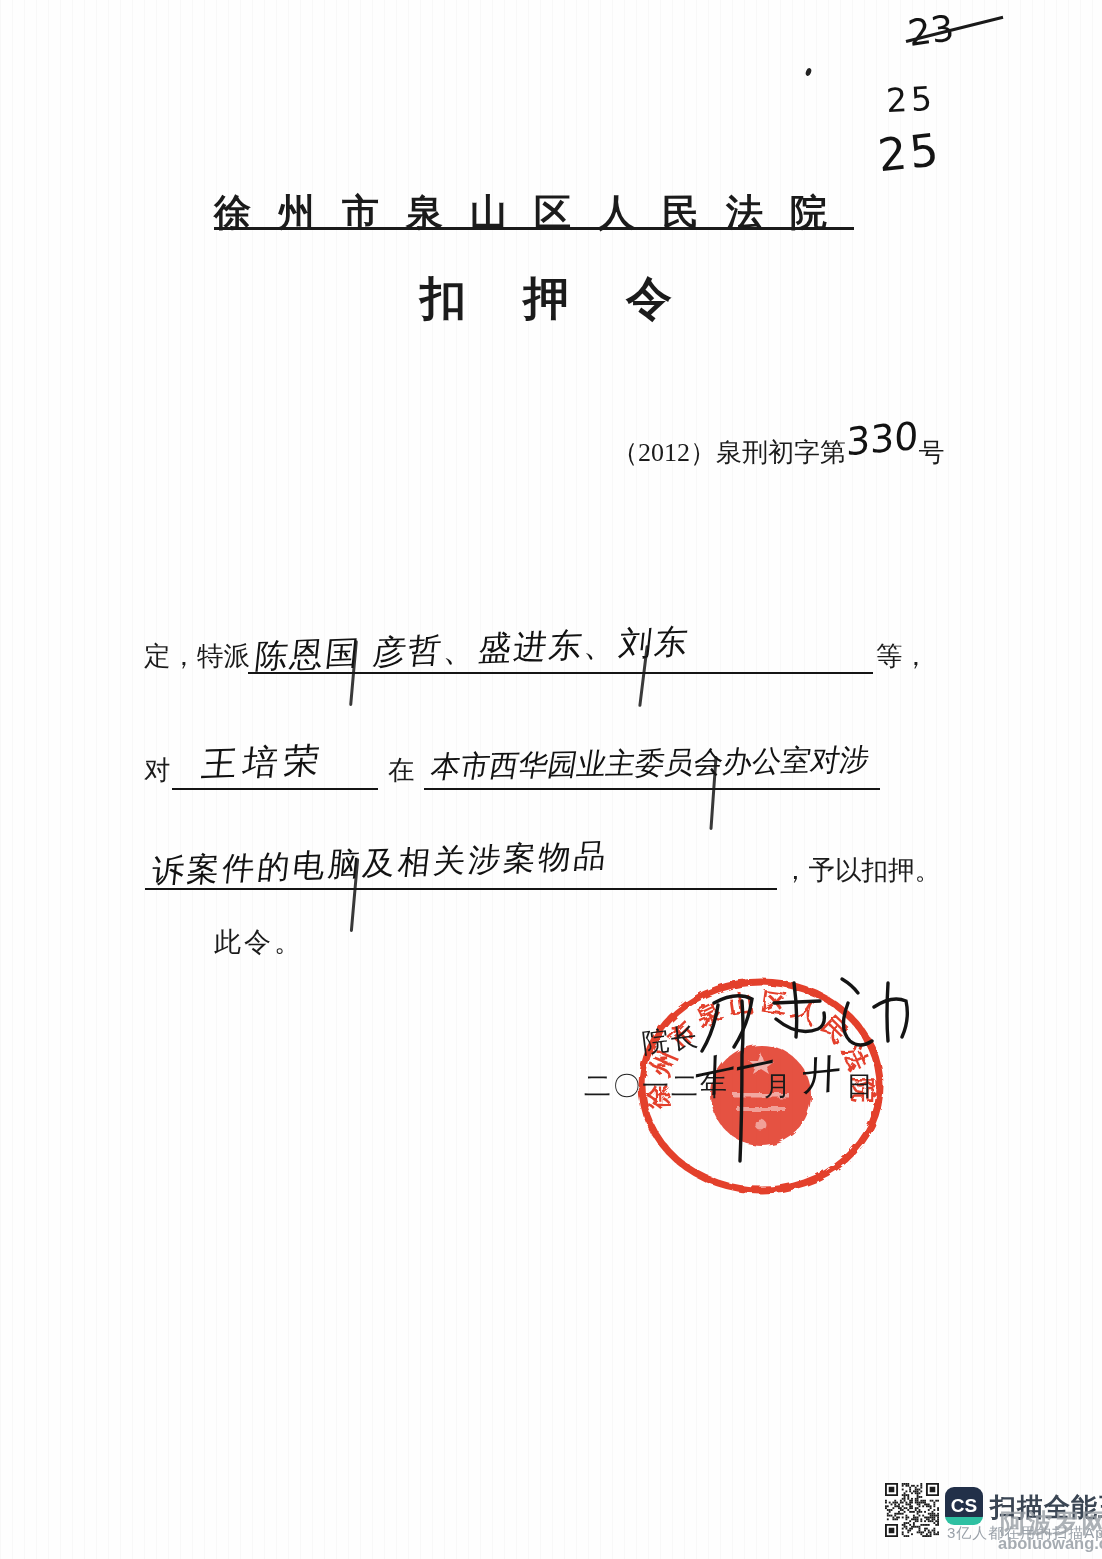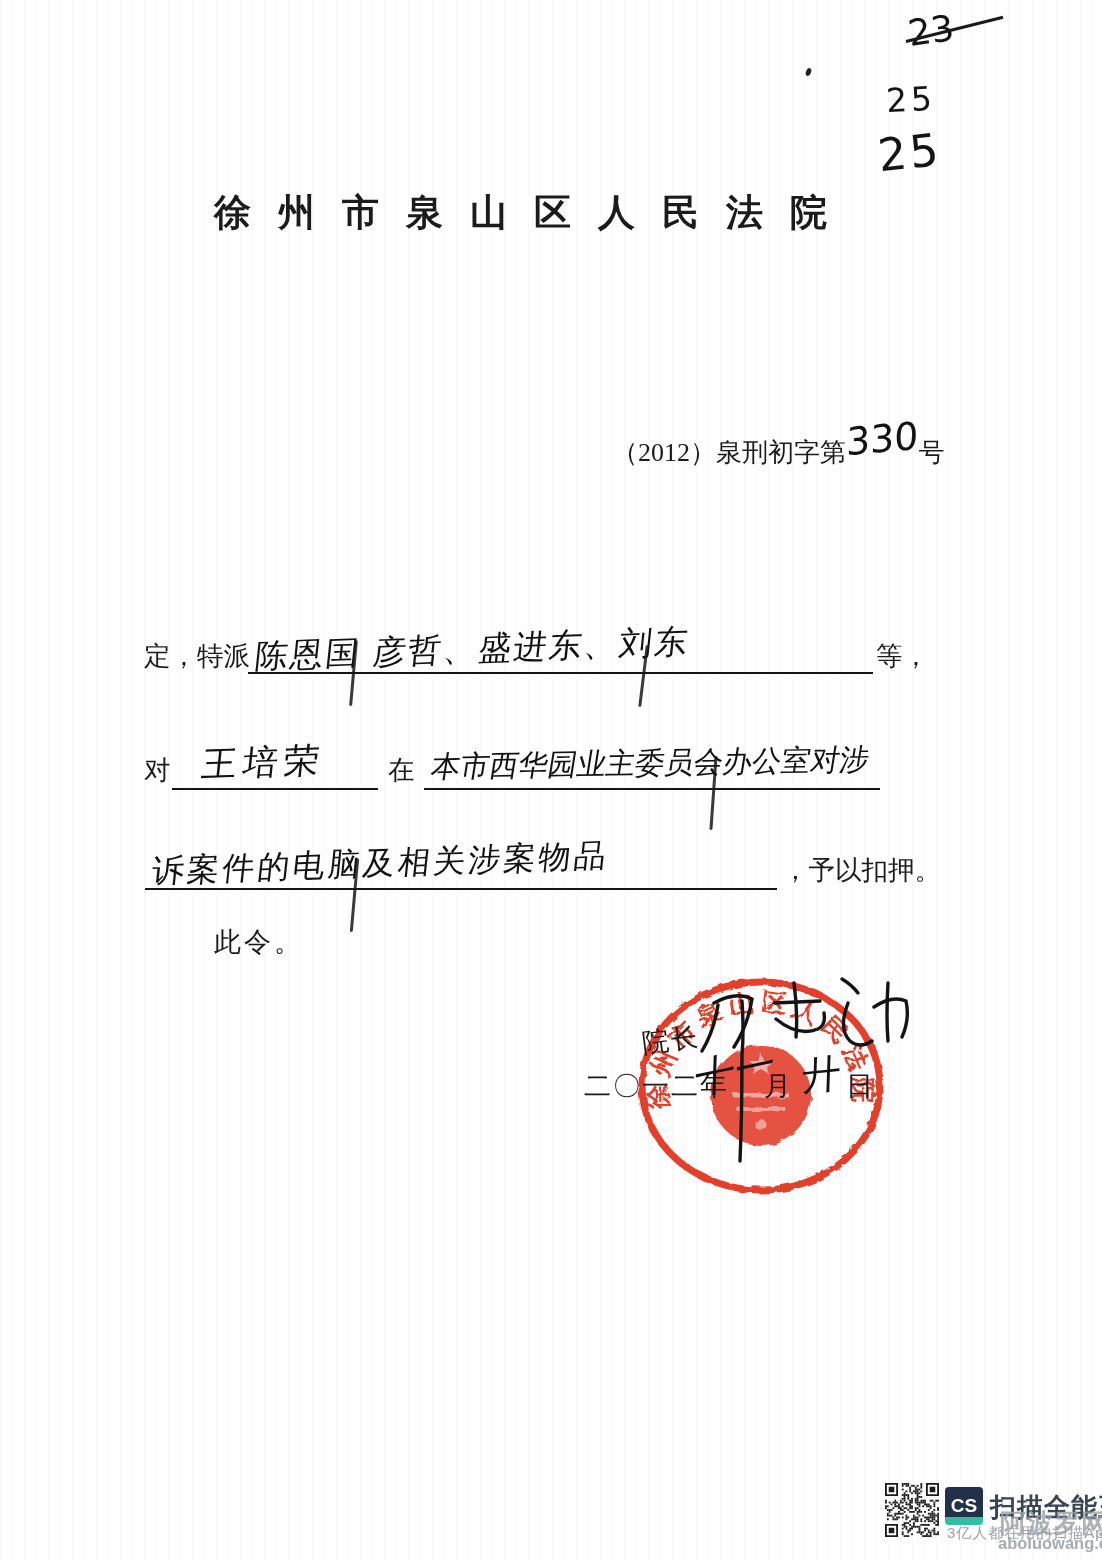--- a/index.html
+++ b/index.html
@@ -17,39 +17,40 @@
   .print{font-family:"Liberation Serif","DejaVu Serif",serif;color:#1b1b1b;white-space:nowrap;}
   .hw{
     font-family:"DejaVu Sans","Liberation Sans",sans-serif;
     color:#121212;white-space:nowrap;display:inline-block;
     transform:skewX(-8deg) rotate(-2deg);
   }
   .blank{border-bottom:2.5px solid #151515;}
   .tail{width:2.5px;background:#171717;opacity:.85;border-radius:2px;}
   .note{font-family:"DejaVu Sans","Liberation Sans",sans-serif;color:#141414;white-space:nowrap;}
   .cs-logo{
-    border-radius:4px;color:#ffffff;
+    border-radius:9px;color:#ffffff;
     font-family:"Liberation Sans","DejaVu Sans",sans-serif;font-weight:bold;
     display:flex;align-items:center;justify-content:center;
   }
   .footer-sans{font-family:"Liberation Sans","DejaVu Sans",sans-serif;white-space:nowrap;}
   svg{display:block;}
 </style>
 </head>
 <body>
 
 <div class="page">
 
   <div class="abs note" style="left:908px;top:10px;font-size:36px;transform:rotate(-8deg);">23</div>
   <div class="abs" style="left:906px;top:40px;width:100px;border-top:3.5px solid #1a1a1a;transform:rotate(-14deg);transform-origin:left center;"></div>
   <div class="abs note" style="left:886px;top:80px;font-size:33px;letter-spacing:4px;transform:rotate(-3deg);">25</div>
   <div class="abs note" style="left:878px;top:126px;font-size:45px;letter-spacing:3px;transform:rotate(-6deg);">25</div>
   <div class="abs" style="left:806px;top:68px;width:5px;height:8px;background:#222;border-radius:50%;transform:rotate(22deg);"></div>
 
-  <div class="abs print" style="left:214px;top:188px;font-size:37px;font-weight:600;letter-spacing:27px;">徐州市泉山区人民法院</div>
+  <div class="abs print" style="left:214px;top:188px;font-size:37px;font-weight:600;letter-spacing:27px;text-decoration:underline;">徐州市泉山区人民法院</div>
+  <div class="abs print" style="left:420px;top:268px;font-size:46px;font-weight:600;letter-spacing:57px;">扣押令</div>
 
   <div class="abs print" style="left:612px;top:426px;font-size:26px;"><span>（2012）泉刑初字第</span><span class="hw" style="font-size:38px;transform:translateY(-9px) rotate(-5deg) skewX(-6deg);">330</span><span>号</span></div>
 
 
   <div class="abs print" style="left:144px;top:638px;font-size:26.5px;text-align:center;">定，特派</div>
   <div class="abs blank" style="left:248px;top:620px;width:625px;height:52px;">
     <span class="hw abs" style="left:8px;bottom:0px;font-size:33px;letter-spacing:2px;">陈恩国 彦哲、盛进东、刘东</span>
   </div>
   <div class="abs print" style="left:876px;top:638px;font-size:26.5px;">等，</div>
   <div class="abs tail" style="left:352px;top:640px;height:66px;transform:rotate(5deg);"></div>

